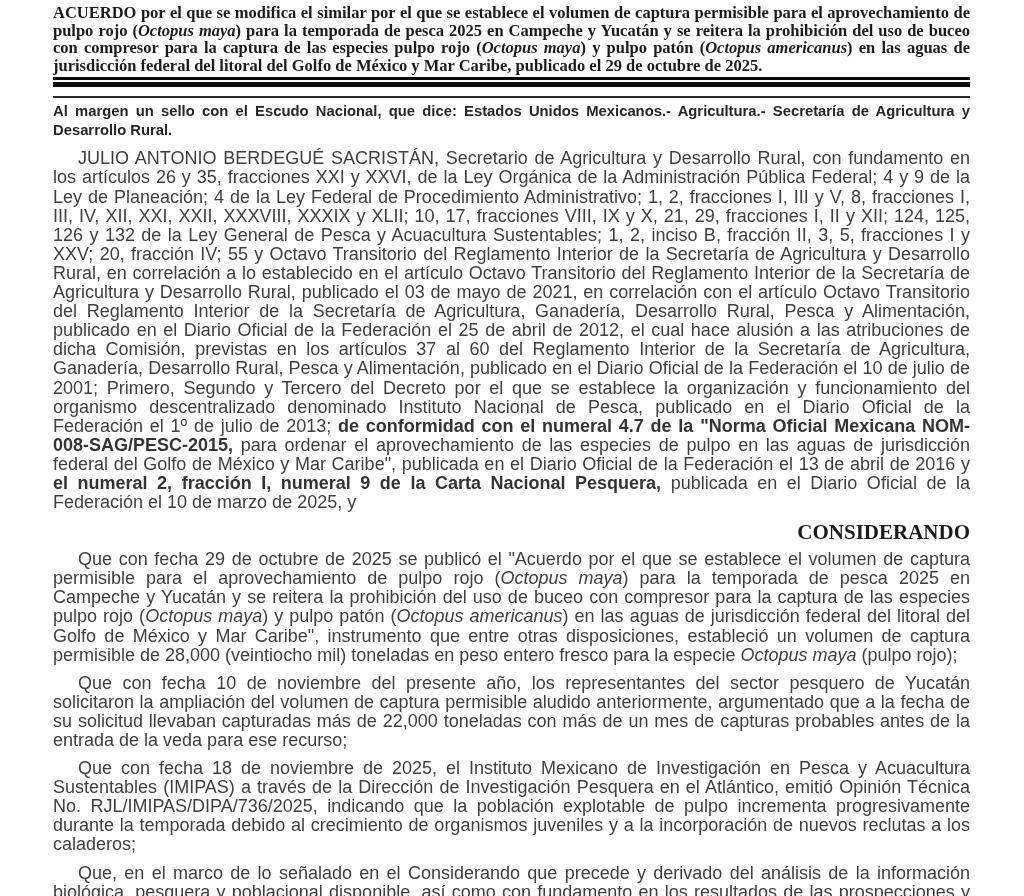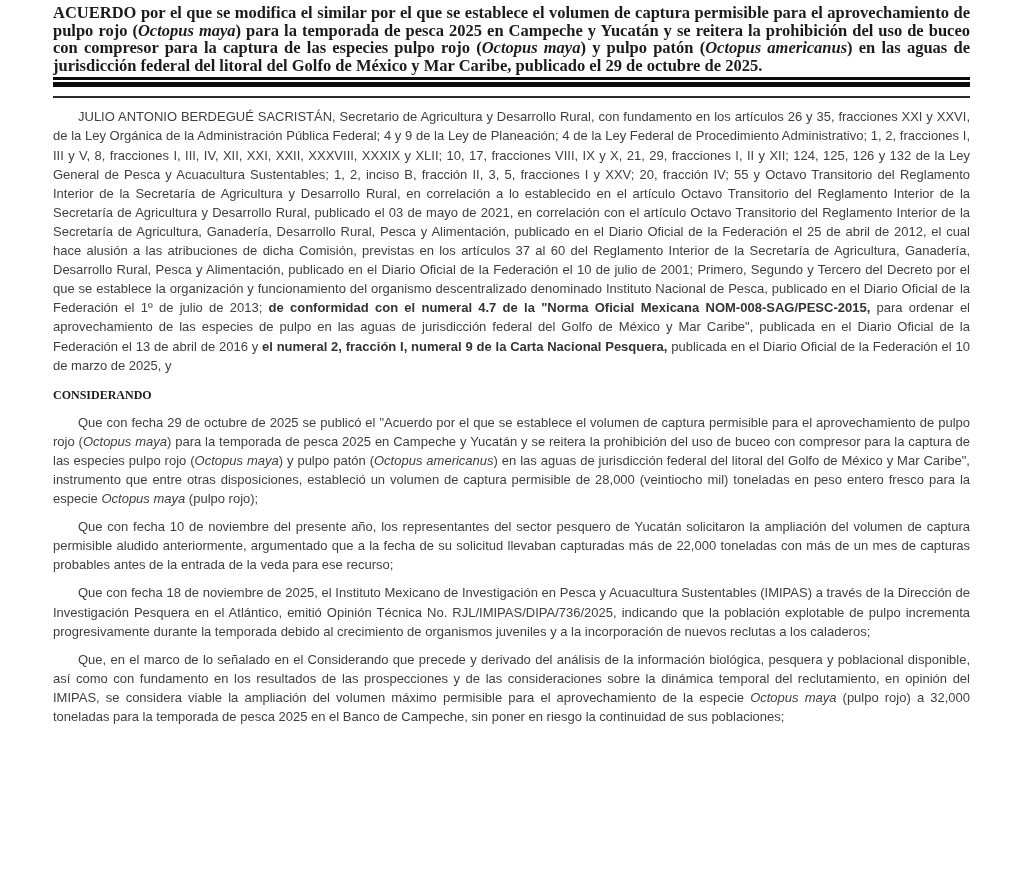--- a/index.html
+++ b/index.html
@@ -36,48 +36,49 @@
   .seal {
     margin: 4px 0 0 0;
     font-weight: bold;
     font-size: 14.8px;
     line-height: 19px;
     text-align: justify;
     color: #262626;
   }
   .body-par {
     margin: 9px 0 0 0;
-    font-size: 13px;
+    font-size: 18px;
     line-height: 19.1px;
     text-align: justify;
     text-indent: 25px;
     color: #3f3f3f;
   }
   .considerando {
     font-family: "Liberation Serif", serif;
     font-weight: bold;
-    font-size: 12px;
+    font-size: 21px;
     line-height: 18px;
     color: #1b1b1b;
-    text-align: left;
+    text-align: right;
     margin: 11px 0 1px 0;
   }
   .it { font-style: italic; }
   .bd { font-weight: bold; color: #343434; }
 </style>
 </head>
 <body>
 
 <div class="page">
 
   <div class="doc-title"><span>ACUERDO por el que se modifica el similar por el que se establece el volumen de captura permisible para el aprovechamiento de pulpo rojo (</span><span class="it">Octopus maya</span><span>) para la temporada de pesca 2025 en Campeche y Yucatán y se reitera la prohibición del uso de buceo con compresor para la captura de las especies pulpo rojo (</span><span class="it">Octopus maya</span><span>) y pulpo patón (</span><span class="it">Octopus americanus</span><span>) en las aguas de jurisdicción federal del litoral del Golfo de México y Mar Caribe, publicado el 29 de octubre de 2025.</span></div>
 
   <div class="rule-thick"></div>
   <div class="rule-thin"></div>
 
+  <p class="seal">Al margen un sello con el Escudo Nacional, que dice: Estados Unidos Mexicanos.- Agricultura.- Secretaría de Agricultura y Desarrollo Rural.</p>
 
   <p class="body-par"><span>JULIO ANTONIO BERDEGUÉ SACRISTÁN, Secretario de Agricultura y Desarrollo Rural, con fundamento en los artículos 26 y 35, fracciones XXI y XXVI, de la Ley Orgánica de la Administración Pública Federal; 4 y 9 de la Ley de Planeación; 4 de la Ley Federal de Procedimiento Administrativo; 1, 2, fracciones I, III y V, 8, fracciones I, III, IV, XII, XXI, XXII, XXXVIII, XXXIX y XLII; 10, 17, fracciones VIII, IX y X, 21, 29, fracciones I, II y XII; 124, 125, 126 y 132 de la Ley General de Pesca y Acuacultura Sustentables; 1, 2, inciso B, fracción II, 3, 5, fracciones I y XXV; 20, fracción IV; 55 y Octavo Transitorio del Reglamento Interior de la Secretaría de Agricultura y Desarrollo Rural, en correlación a lo establecido en el artículo Octavo Transitorio del Reglamento Interior de la Secretaría de Agricultura y Desarrollo Rural, publicado el 03 de mayo de 2021, en correlación con el artículo Octavo Transitorio del Reglamento Interior de la Secretaría de Agricultura, Ganadería, Desarrollo Rural, Pesca y Alimentación, publicado en el Diario Oficial de la Federación el 25 de abril de 2012, el cual hace alusión a las atribuciones de dicha Comisión, previstas en los artículos 37 al 60 del Reglamento Interior de la Secretaría de Agricultura, Ganadería, Desarrollo Rural, Pesca y Alimentación, publicado en el Diario Oficial de la Federación el 10 de julio de 2001; Primero, Segundo y Tercero del Decreto por el que se establece la organización y funcionamiento del organismo descentralizado denominado Instituto Nacional de Pesca, publicado en el Diario Oficial de la Federación el 1º de julio de 2013; </span><span class="bd">de conformidad con el numeral 4.7 de la "Norma Oficial Mexicana NOM-008-SAG/PESC-2015,</span><span> para ordenar el aprovechamiento de las especies de pulpo en las aguas de jurisdicción federal del Golfo de México y Mar Caribe", publicada en el Diario Oficial de la Federación el 13 de abril de 2016 y </span><span class="bd">el numeral 2, fracción I, numeral 9 de la Carta Nacional Pesquera,</span><span> publicada en el Diario Oficial de la Federación el 10 de marzo de 2025, y</span></p>
 
   <h2 class="considerando">CONSIDERANDO</h2>
 
   <div>
       <p class="body-par"><span>Que con fecha 29 de octubre de 2025 se publicó el "Acuerdo por el que se establece el volumen de captura permisible para el aprovechamiento de pulpo rojo (</span><span class="it">Octopus maya</span><span>) para la temporada de pesca 2025 en Campeche y Yucatán y se reitera la prohibición del uso de buceo con compresor para la captura de las especies pulpo rojo (</span><span class="it">Octopus maya</span><span>) y pulpo patón (</span><span class="it">Octopus americanus</span><span>) en las aguas de jurisdicción federal del litoral del Golfo de México y Mar Caribe", instrumento que entre otras disposiciones, estableció un volumen de captura permisible de 28,000 (veintiocho mil) toneladas en peso entero fresco para la especie </span><span class="it">Octopus maya</span><span> (pulpo rojo);</span></p>
       <p class="body-par"><span>Que con fecha 10 de noviembre del presente año, los representantes del sector pesquero de Yucatán solicitaron la ampliación del volumen de captura permisible aludido anteriormente, argumentado que a la fecha de su solicitud llevaban capturadas más de 22,000 toneladas con más de un mes de capturas probables antes de la entrada de la veda para ese recurso;</span></p>
       <p class="body-par"><span>Que con fecha 18 de noviembre de 2025, el Instituto Mexicano de Investigación en Pesca y Acuacultura Sustentables (IMIPAS) a través de la Dirección de Investigación Pesquera en el Atlántico, emitió Opinión Técnica No. RJL/IMIPAS/DIPA/736/2025, indicando que la población explotable de pulpo incrementa progresivamente durante la temporada debido al crecimiento de organismos juveniles y a la incorporación de nuevos reclutas a los caladeros;</span></p>
       <p class="body-par"><span>Que, en el marco de lo señalado en el Considerando que precede y derivado del análisis de la información biológica, pesquera y poblacional disponible, así como con fundamento en los resultados de las prospecciones y de las consideraciones sobre la dinámica temporal del reclutamiento, en opinión del IMIPAS, se considera viable la ampliación del volumen máximo permisible para el aprovechamiento de la especie </span><span class="it">Octopus maya</span><span> (pulpo rojo) a 32,000 toneladas para la temporada de pesca 2025 en el Banco de Campeche, sin poner en riesgo la continuidad de sus poblaciones;</span></p>

